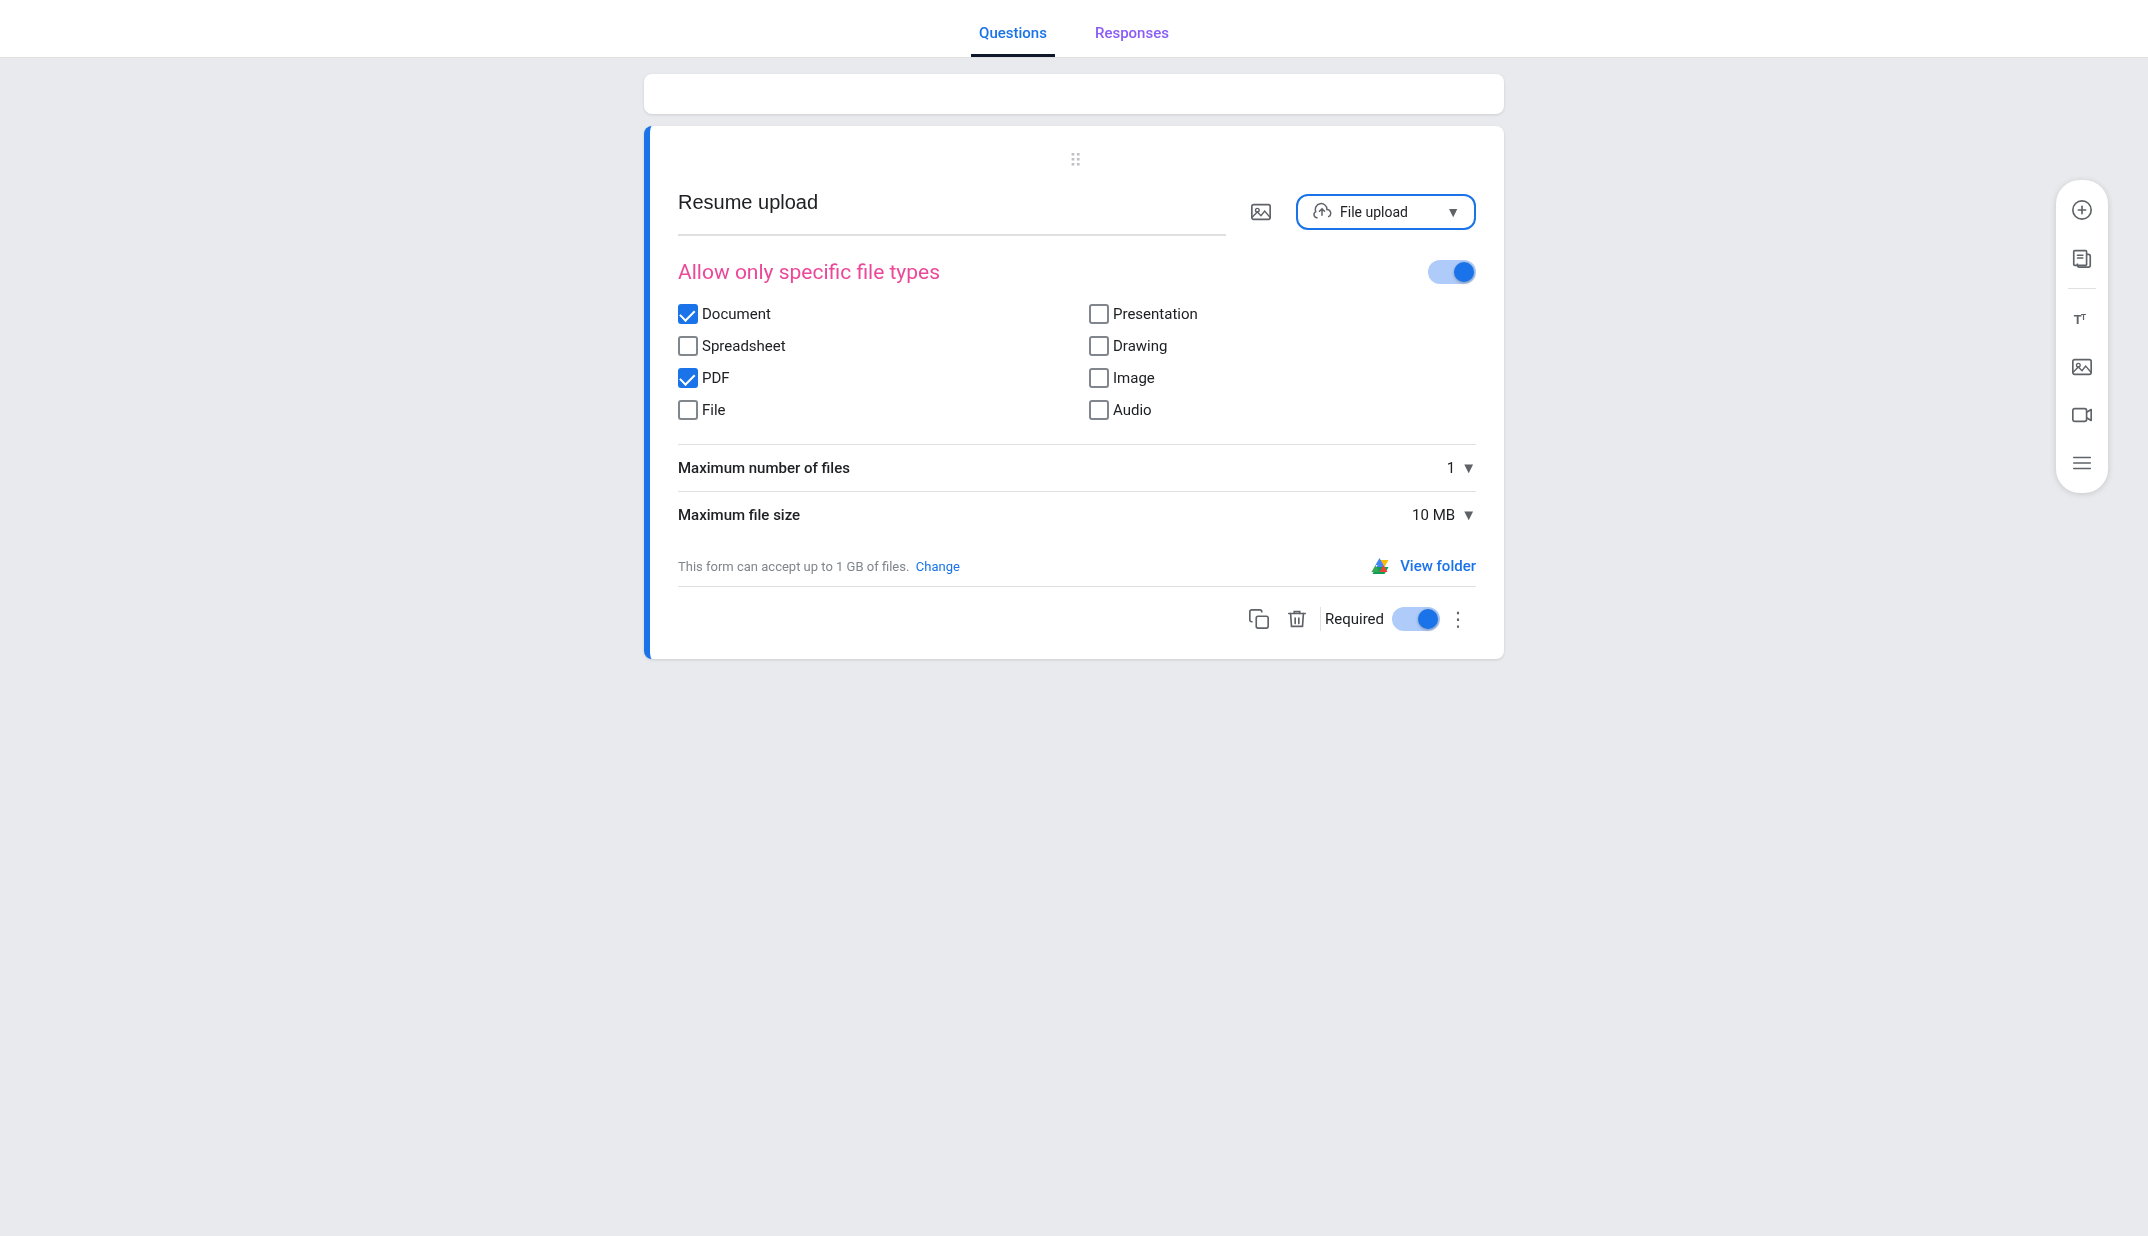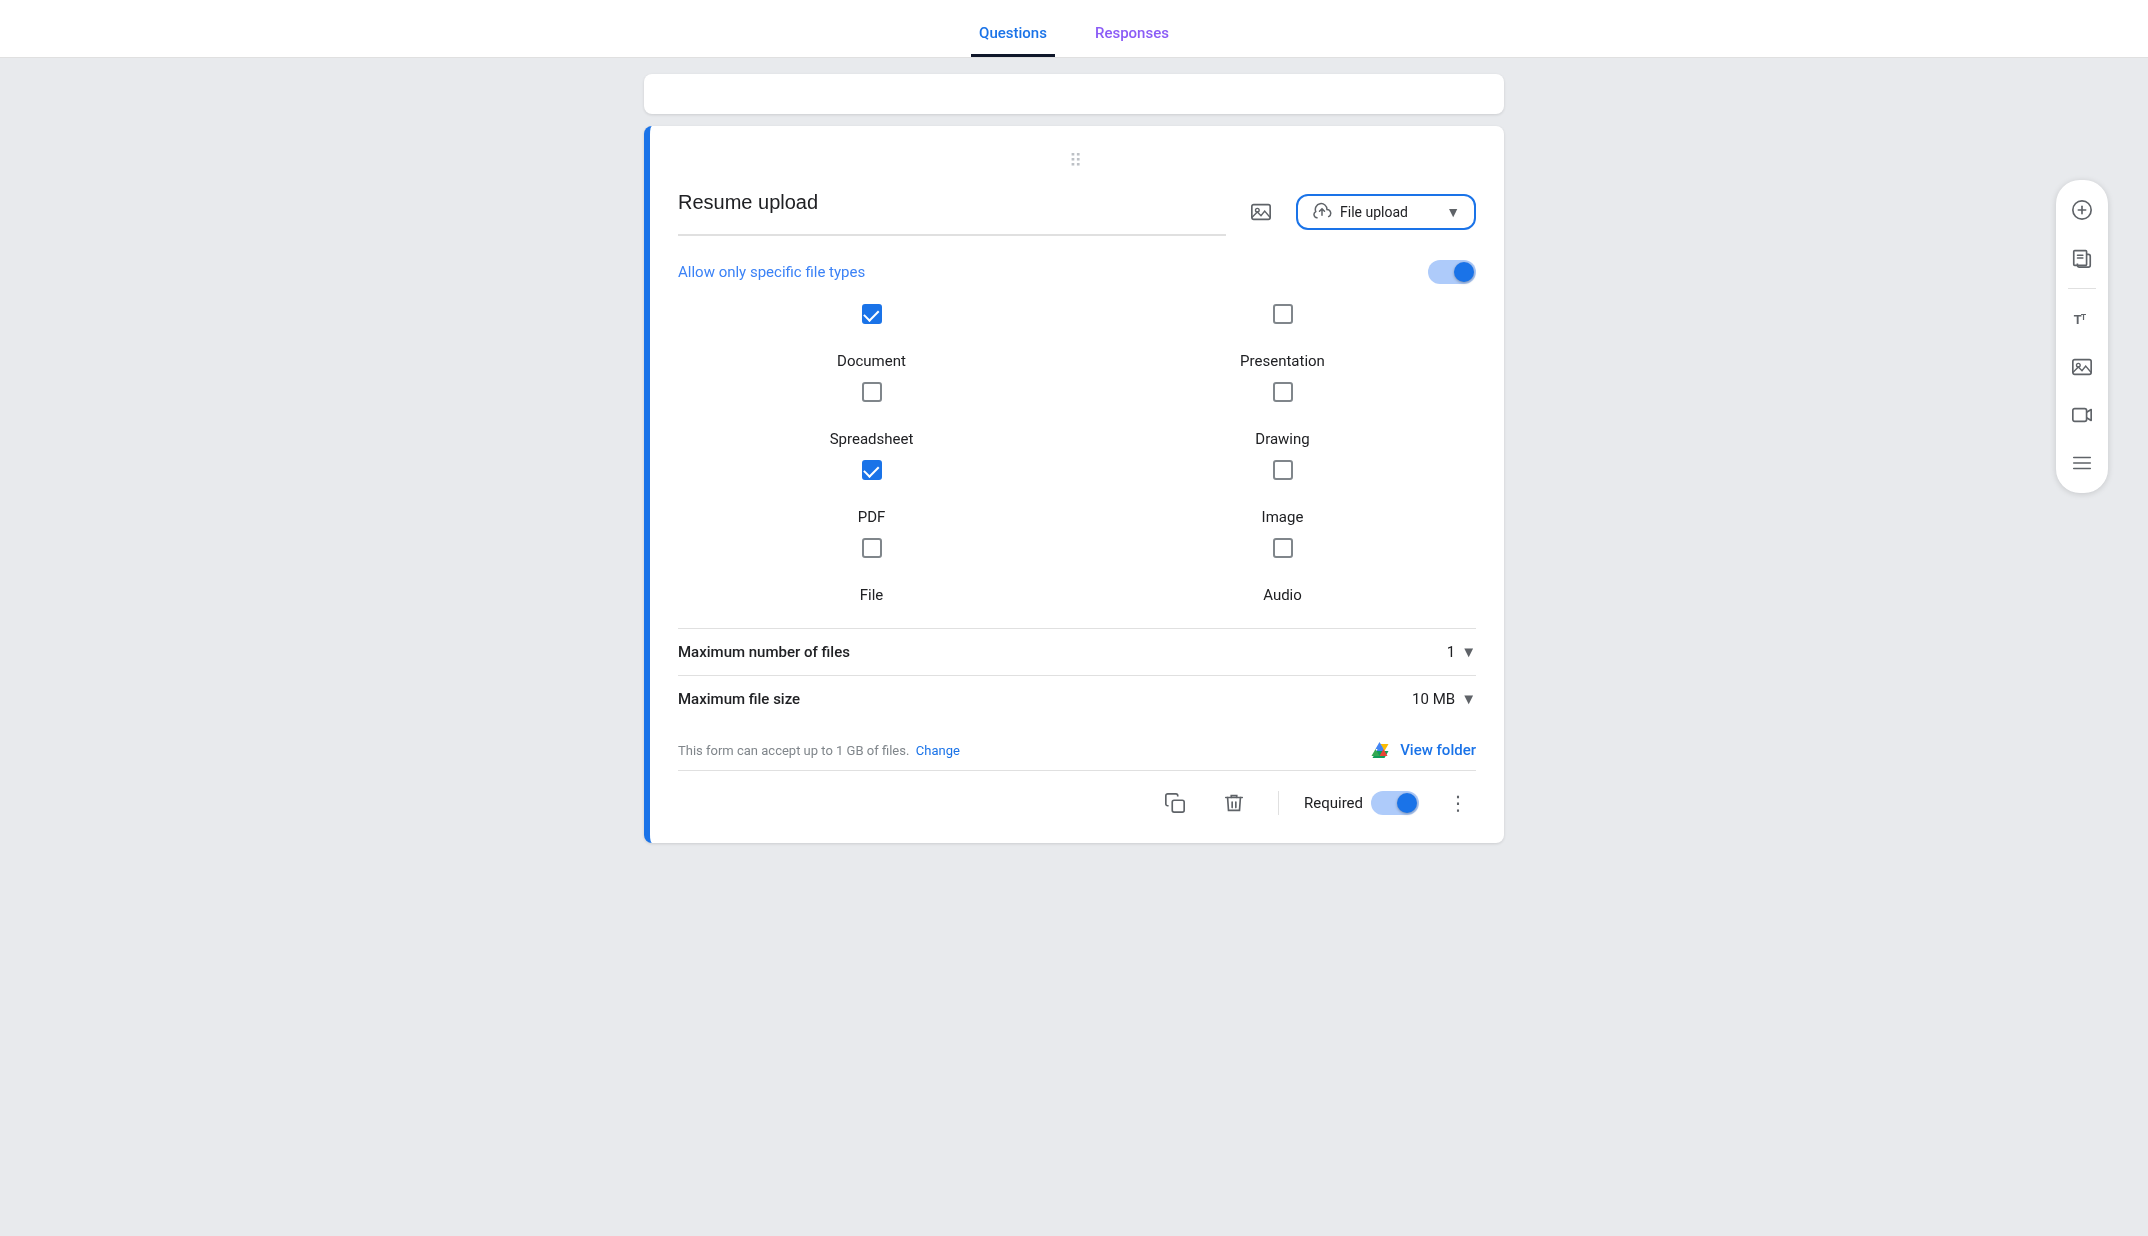--- a/index.html
+++ b/index.html
@@ -132,22 +132,22 @@
       color: #5f6368;
     }
 
     .allow-row {
       display: flex;
       align-items: center;
       justify-content: space-between;
       margin-bottom: 20px;
     }
     .allow-label {
-      font-size: 15px;
-      color: #3b82f6;
+      font-size: 21px;
+      color: #ec4899;
     }
 
     
     .toggle-switch {
       position: relative;
       width: 48px;
       height: 24px;
       cursor: pointer;
     }
     .toggle-track {
@@ -179,23 +179,22 @@
     
     .checkbox-grid {
       display: grid;
       grid-template-columns: 1fr 1fr;
       gap: 12px 24px;
       margin-bottom: 24px;
     }
     .checkbox-item {
       display: flex;
       align-items: center;
-      gap: 28px;
-      cursor: pointer;
-      flex-direction: column;
+      gap: 4px;
+      cursor: pointer;
     }
     .checkbox-box {
       width: 20px;
       height: 20px;
       border: 2px solid #80868b;
       border-radius: 3px;
       display: flex;
       align-items: center;
       justify-content: center;
       flex-shrink: 0;
@@ -273,21 +272,21 @@
       height: 24px;
     }
 
     
     .card-footer {
       display: flex;
       align-items: center;
       justify-content: flex-end;
       padding: 12px 0 4px;
       border-top: 1px solid #e0e0e0;
-      gap: 21px;
+      gap: 0;
     }
     .footer-btn {
       background: none;
       border: none;
       cursor: pointer;
       color: #5f6368;
       padding: 8px;
       border-radius: 50%;
       display: flex;
       align-items: center;

